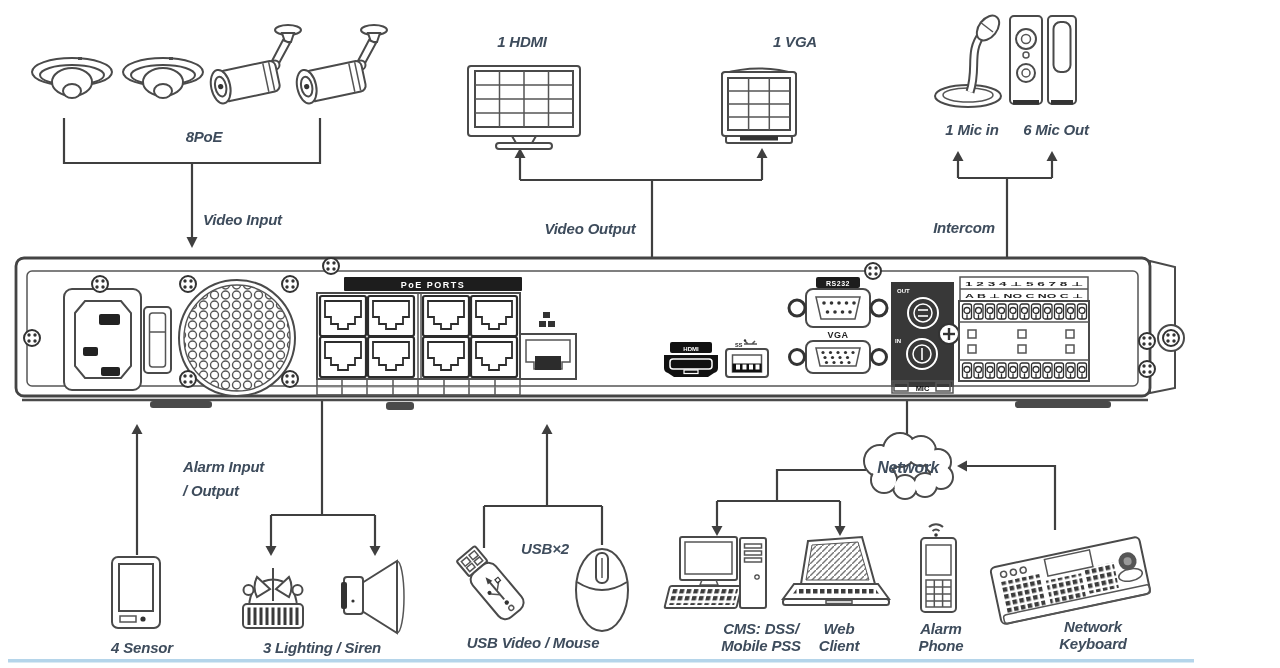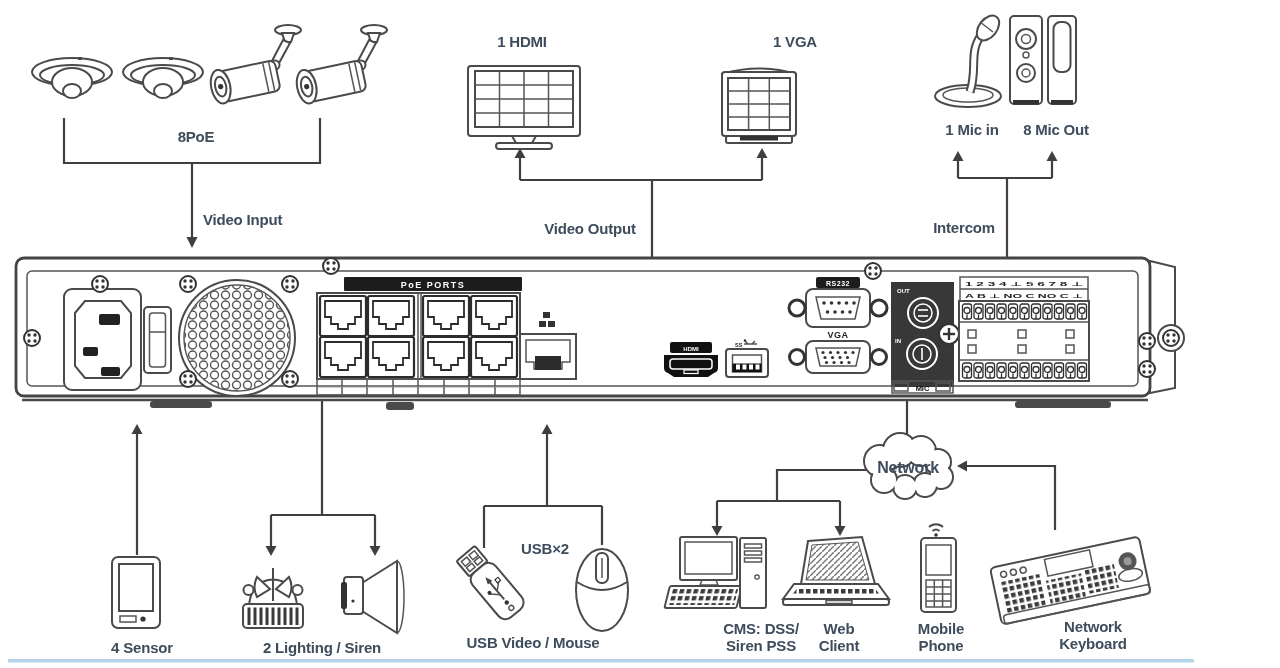--- a/index.html
+++ b/index.html
@@ -15,21 +15,21 @@
   .cl{fill:none;stroke:#3f3f3f;stroke-width:2.2;}
   .ar{fill:#3f3f3f;stroke:none;}
   text{font-family:"Liberation Sans",sans-serif;}
   .pt{font-weight:bold;font-size:9px;fill:#fff;letter-spacing:1.5px;}
   .pts{font-weight:bold;font-size:7px;fill:#fff;letter-spacing:.5px;}
   .ptd{font-weight:bold;font-size:9px;fill:#222;letter-spacing:.5px;}
   .tiny{font-weight:bold;font-size:5.5px;fill:#222;}
   .wt{font-weight:bold;font-size:6px;fill:#fff;}
   
   .lbl{position:absolute;font-weight:700;font-size:15px;color:#3e4c5c;
-       white-space:nowrap;letter-spacing:-.2px;line-height:17px;}
+       white-space:nowrap;letter-spacing:-.2px;line-height:17px;font-style:italic;}
   .ctr{transform:translateX(-50%);text-align:center;}
   .lbl span{display:block;}
 </style>
 </head>
 <body>
 
 <div id="canvas">
 
 <svg id="art" width="1280" height="668" viewBox="0 0 1280 668">
   <defs>
@@ -499,43 +499,47 @@
     <rect x="52" y="24" width="36" height="24" fill="url(#keys)"></rect>
     <rect x="92" y="20" width="30" height="26" fill="url(#keys)"></rect>
     <circle cx="136" cy="22" r="9" fill="#555"></circle>
     <circle cx="136" cy="22" r="4" fill="#999"></circle>
     <ellipse class="n1" cx="136" cy="36" rx="12" ry="6"></ellipse>
   </g>
 
   <rect x="8" y="659" width="1186" height="3.5" fill="#b5d5ea"></rect>
 </svg>
 
-<div class="lbl ctr" style="left:196px;top:128px">8PoE</div>
+<div class="lbl ctr" style="left:204px;top:128px">8PoE</div>
 <div class="lbl" style="left:203px;top:211px">Video Input</div>
 <div class="lbl ctr" style="left:522px;top:33px">1 HDMI</div>
 <div class="lbl ctr" style="left:795px;top:33px">1 VGA</div>
 <div class="lbl ctr" style="left:590px;top:220px">Video Output</div>
 <div class="lbl ctr" style="left:972px;top:121px">1 Mic in</div>
-<div class="lbl ctr" style="left:1056px;top:121px">8 Mic Out</div>
+<div class="lbl ctr" style="left:1056px;top:121px">6 Mic Out</div>
 <div class="lbl ctr" style="left:964px;top:219px">Intercom</div>
 <div class="lbl ctr" style="left:142px;top:639px">4 Sensor</div>
-<div class="lbl ctr" style="left:322px;top:639px">2 Lighting / Siren</div>
+<div class="lbl" style="left:183px;top:455px;line-height:24px">
+  <span>Alarm Input</span>
+  <span>/ Output</span>
+</div>
+<div class="lbl ctr" style="left:322px;top:639px">3 Lighting / Siren</div>
 <div class="lbl ctr" style="left:545px;top:540px">USB×2</div>
 <div class="lbl ctr" style="left:533px;top:634px">USB Video / Mouse</div>
 <div class="lbl ctr" style="left:908px;top:459px;font-size:16px">Network</div>
 <div class="lbl ctr" style="left:761px;top:620px">
   <span>CMS: DSS/</span>
-  <span>Siren PSS</span>
+  <span>Mobile PSS</span>
 </div>
 <div class="lbl ctr" style="left:839px;top:620px">
   <span>Web</span>
   <span>Client</span>
 </div>
 <div class="lbl ctr" style="left:941px;top:620px">
-  <span>Mobile</span>
+  <span>Alarm</span>
   <span>Phone</span>
 </div>
 <div class="lbl ctr" style="left:1093px;top:618px">
   <span>Network</span>
   <span>Keyboard</span>
 </div>
 
 </div>
 
 </body></html>

